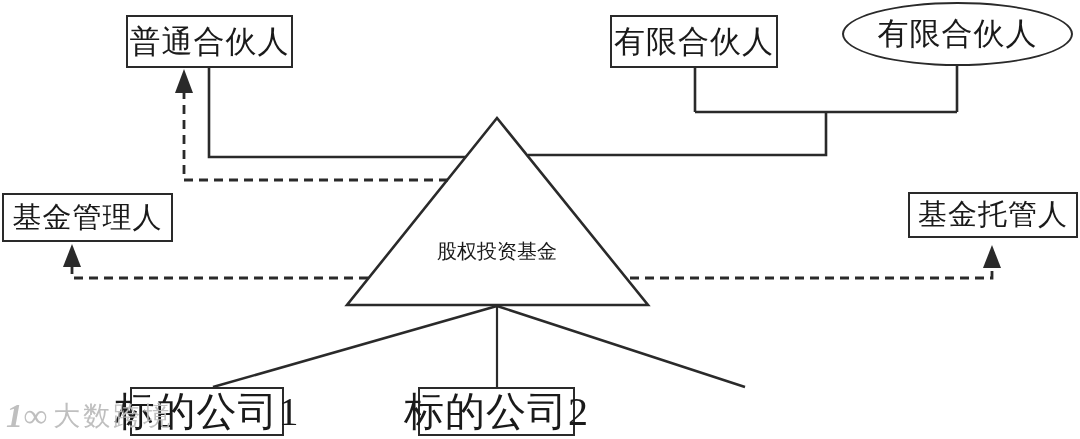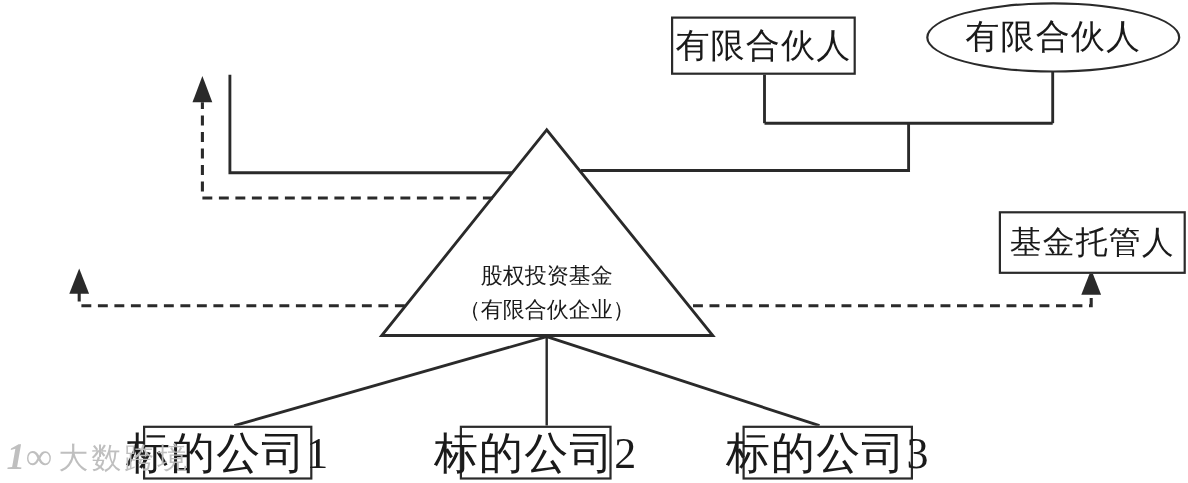--- a/index.html
+++ b/index.html
@@ -24,23 +24,23 @@
     font-size: 40px;
     letter-spacing: 1px;
     white-space: nowrap;
     z-index: 2;
   }
   .ellipse { border-radius: 50%; }
   #gp-box        { left: 126px; top: 15px;  width: 167px; height: 53px; font-size: 31px; }
   #lp-rect       { left: 610px; top: 15px;  width: 168px; height: 53px; font-size: 31px; }
   #lp-ellipse    { left: 842px; top: 2px;   width: 231px; height: 64px; font-size: 31px; }
   #manager-box   { left: 2px;   top: 193px; width: 171px; height: 49px; font-size: 29px; }
-  #custodian-box { left: 908px; top: 192px; width: 170px; height: 57px; font-size: 29px; text-align: center; }
+  #custodian-box { left: 908px; top: 192px; width: 170px; height: 46px; font-size: 29px; text-align: center; }
   #target1-box   { left: 130px; top: 387px; width: 154px; height: 49px; }
-  #target2-box   { left: 418px; top: 387px; width: 138px; height: 49px; }
+  #target2-box   { left: 418px; top: 387px; width: 157px; height: 49px; }
   #target3-box   { left: 675px; top: 387px; width: 155px; height: 49px; }
   #fund-label {
     position: absolute;
     left: 352px; top: 236px; width: 290px;
     text-align: center;
     font-size: 20px;
     line-height: 31px;
     z-index: 2;
   }
   #watermark {
@@ -85,49 +85,51 @@
     <path d="M497,306 L745,387" fill="none" stroke="#2a2a2a" stroke-width="2.6"></path>
 
     <path d="M448,180 H184 V93" fill="none" stroke="#2a2a2a" stroke-width="2.8" stroke-dasharray="9 6"></path>
     <polygon points="184,69 175,93 193,93" fill="#2a2a2a"></polygon>
     <path d="M368,278 H72 V266" fill="none" stroke="#2a2a2a" stroke-width="2.8" stroke-dasharray="9 6"></path>
     <polygon points="72,244 63,267 81,267" fill="#2a2a2a"></polygon>
     <path d="M630,278 H992 V266" fill="none" stroke="#2a2a2a" stroke-width="2.8" stroke-dasharray="9 6"></path>
     <polygon points="992,245 983,268 1001,268" fill="#2a2a2a"></polygon>
   </svg>
 
+  <div class="node" id="gp-box">
+    <span>普通合伙人</span>
+  </div>
 
   <div class="node" id="lp-rect">
     <span>有限合伙人</span>
   </div>
 
   <div class="node ellipse" id="lp-ellipse">
     <span>有限合伙人</span>
   </div>
 
+  <div class="node" id="manager-box">
+    <span>基金管理人</span>
+  </div>
 
   <div class="node" id="custodian-box">
     <span>基金托管人</span>
   </div>
 
   <div id="fund-label">
     <div>股权投资基金</div>
-    <div>（有限合伙企业）</div>
   </div>
 
   <div class="node" id="target1-box">
     <span>标的公司1</span>
   </div>
 
   <div class="node" id="target2-box">
     <span>标的公司2</span>
   </div>
 
-  <div class="node" id="target3-box">
-    <span>标的公司3</span>
-  </div>
 
   <div id="watermark">
     <span class="logo">1∞</span>
     <span class="wm-text">大数跨境</span>
   </div>
 
 </div>
 
 </body></html>

